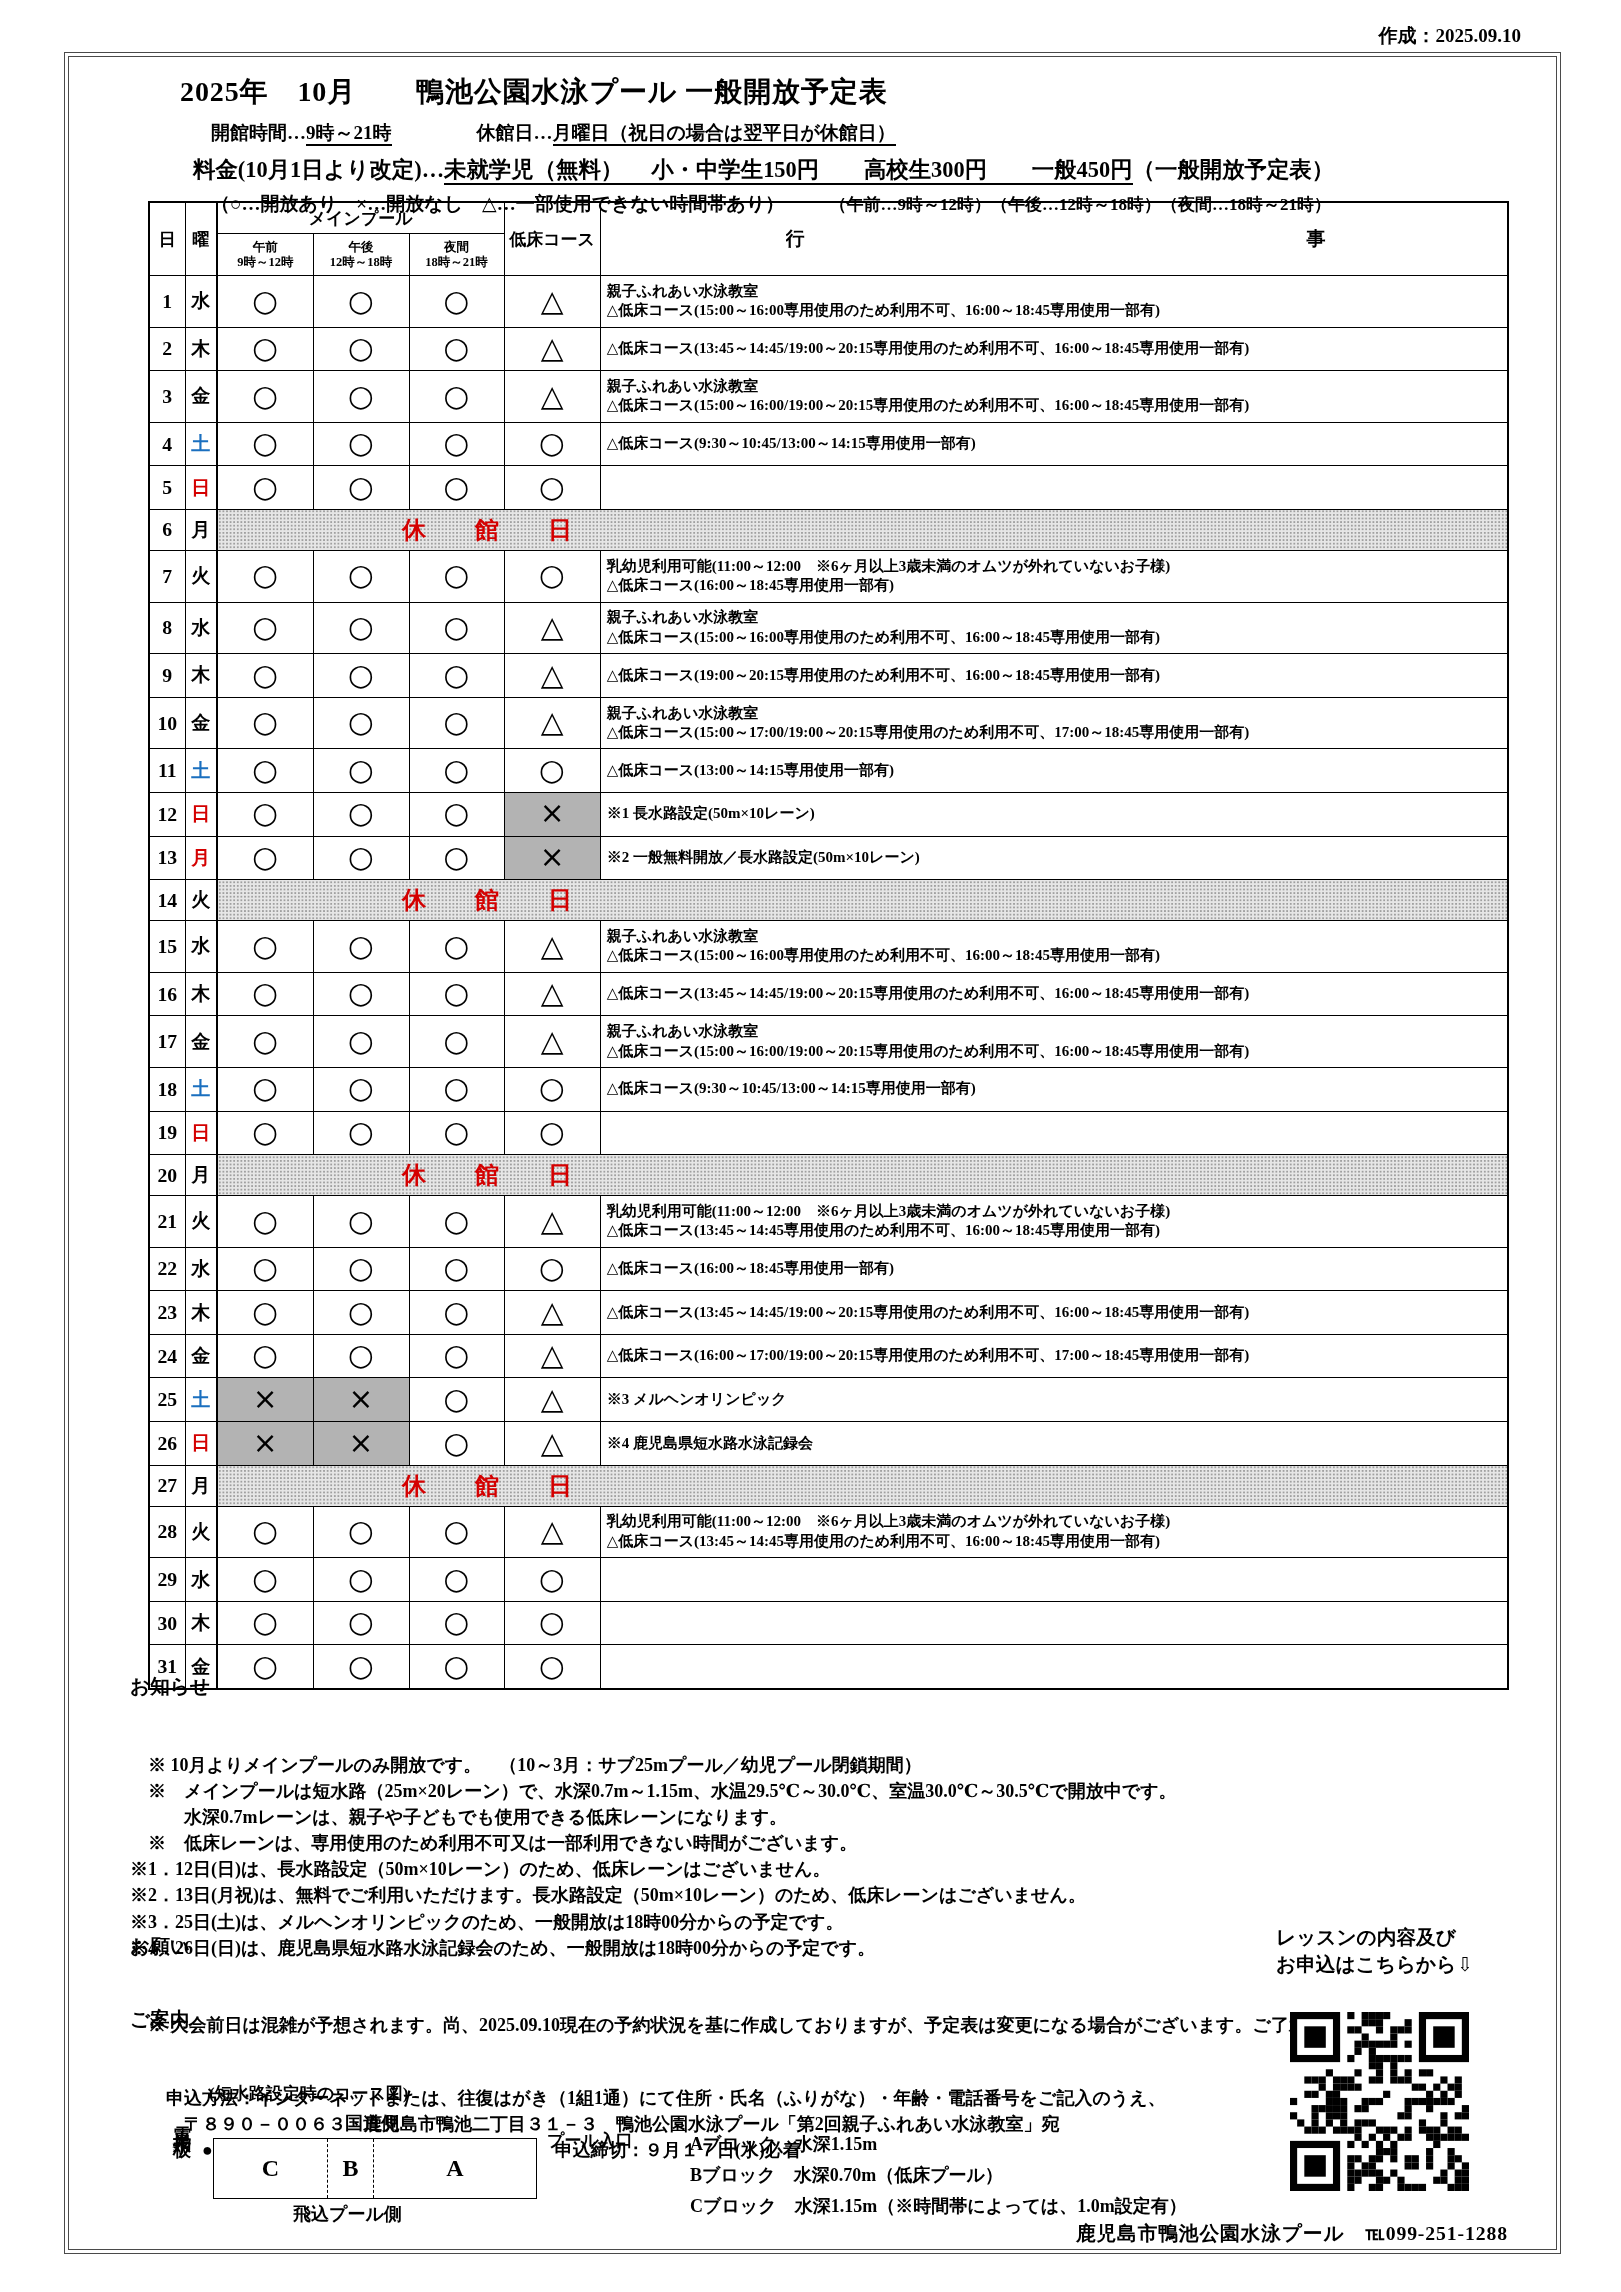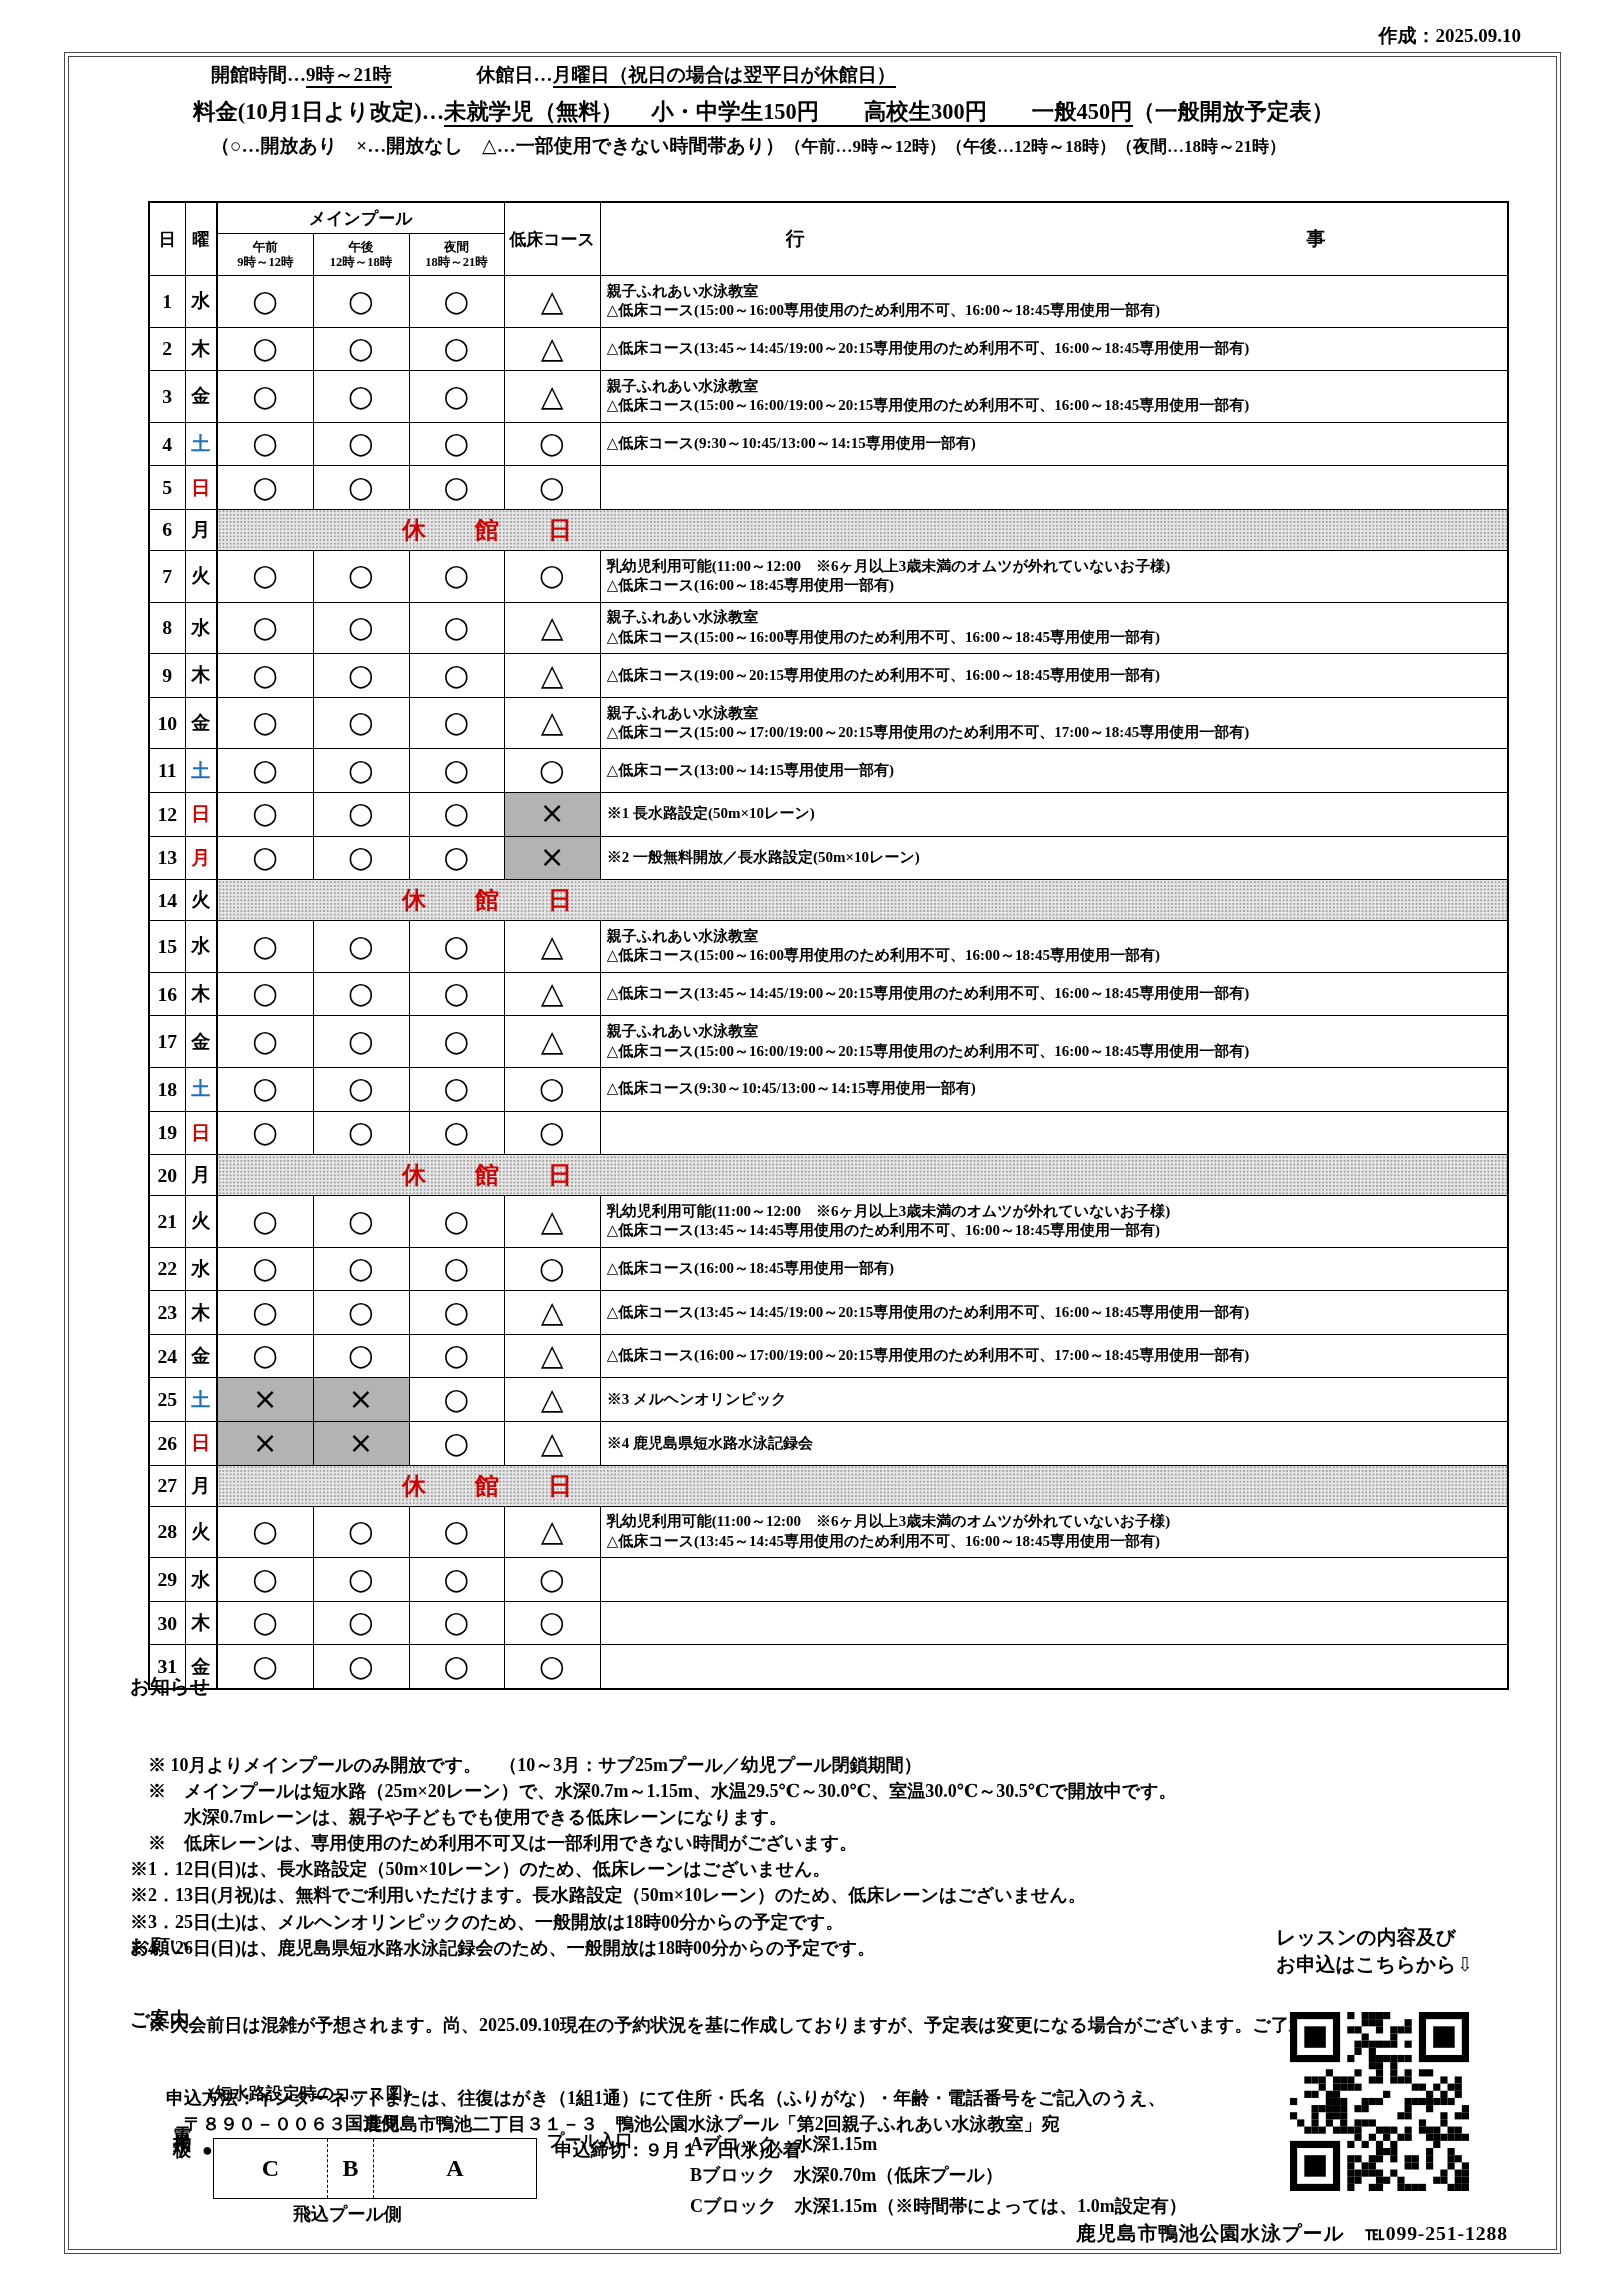--- a/index.html
+++ b/index.html
@@ -12,21 +12,21 @@
   .frame{position:absolute;left:64px;top:52px;width:1495px;height:2200px;border:1.8px solid #4a4a4a;}
   .frame::after{content:"";position:absolute;inset:2.7px;border:0.9px solid #4a4a4a;pointer-events:none;}
 
   
   .title-row{margin:19.7px 0 0 115px;font-size:28px;letter-spacing:0.9px;}
   .t-main{margin-left:52px;}
   .info1{margin:9px 0 0 146px;font-size:19px;}
   .info1 .seg2{margin-left:85px;}
   .info2{margin:8px 0 0 128px;font-size:22.4px;}
   .info3{margin:6.3px 0 0 146px;font-size:19px;}
-  .info3 .times{font-size:17px;}
+  .info3 .times{font-size:17px;margin-left:45px;}
   .ul{border-bottom:2.2px solid #000;padding-bottom:0.9px;}
 
   
   .cal{position:absolute;left:83px;top:148px;width:1359px;border-collapse:collapse;table-layout:fixed;border:2.7px solid #000;}
   .cal th,.cal td{border:1.8px solid #000;overflow:hidden;}
   .cal th{font-size:17px;padding:0;}
   .cal .sub{font-size:12.5px;line-height:1.15;}
   .th-day,.th-wd{font-size:19px;}
   .th-wd,.wd{border-right:2.7px solid #000 !important;}
   .th-low{font-size:16px;}
@@ -78,20 +78,24 @@
   .footer{position:absolute;right:52px;bottom:6.3px;font-size:19.7px;letter-spacing:0.9px;}
 </style>
 </head>
 <body>
 
 <div class="created">作成：2025.09.10</div>
 
 <div class="frame">
 
   <div class="hdr">
+    <div class="title-row">
+      <span class="t-ym">2025年　10月</span>
+      <span class="t-main">鴨池公園水泳プール 一般開放予定表</span>
+    </div>
     <div class="info1">
       <span>開館時間…</span><span class="ul">9時～21時</span><span class="seg2">休館日…</span><span class="ul">月曜日（祝日の場合は翌平日が休館日）</span>
     </div>
     <div class="info2">
       <span>料金(10月1日より改定)…</span><span class="ul">未就学児（無料）　 小・中学生150円　　高校生300円　　一般450円</span><span>（一般開放予定表）</span>
     </div>
     <div class="info3">
       <span>（○…開放あり　×…開放なし　△…一部使用できない時間帯あり）</span><span class="times">（午前…9時～12時）（午後…12時～18時）（夜間…18時～21時）</span>
     </div>
   </div>

